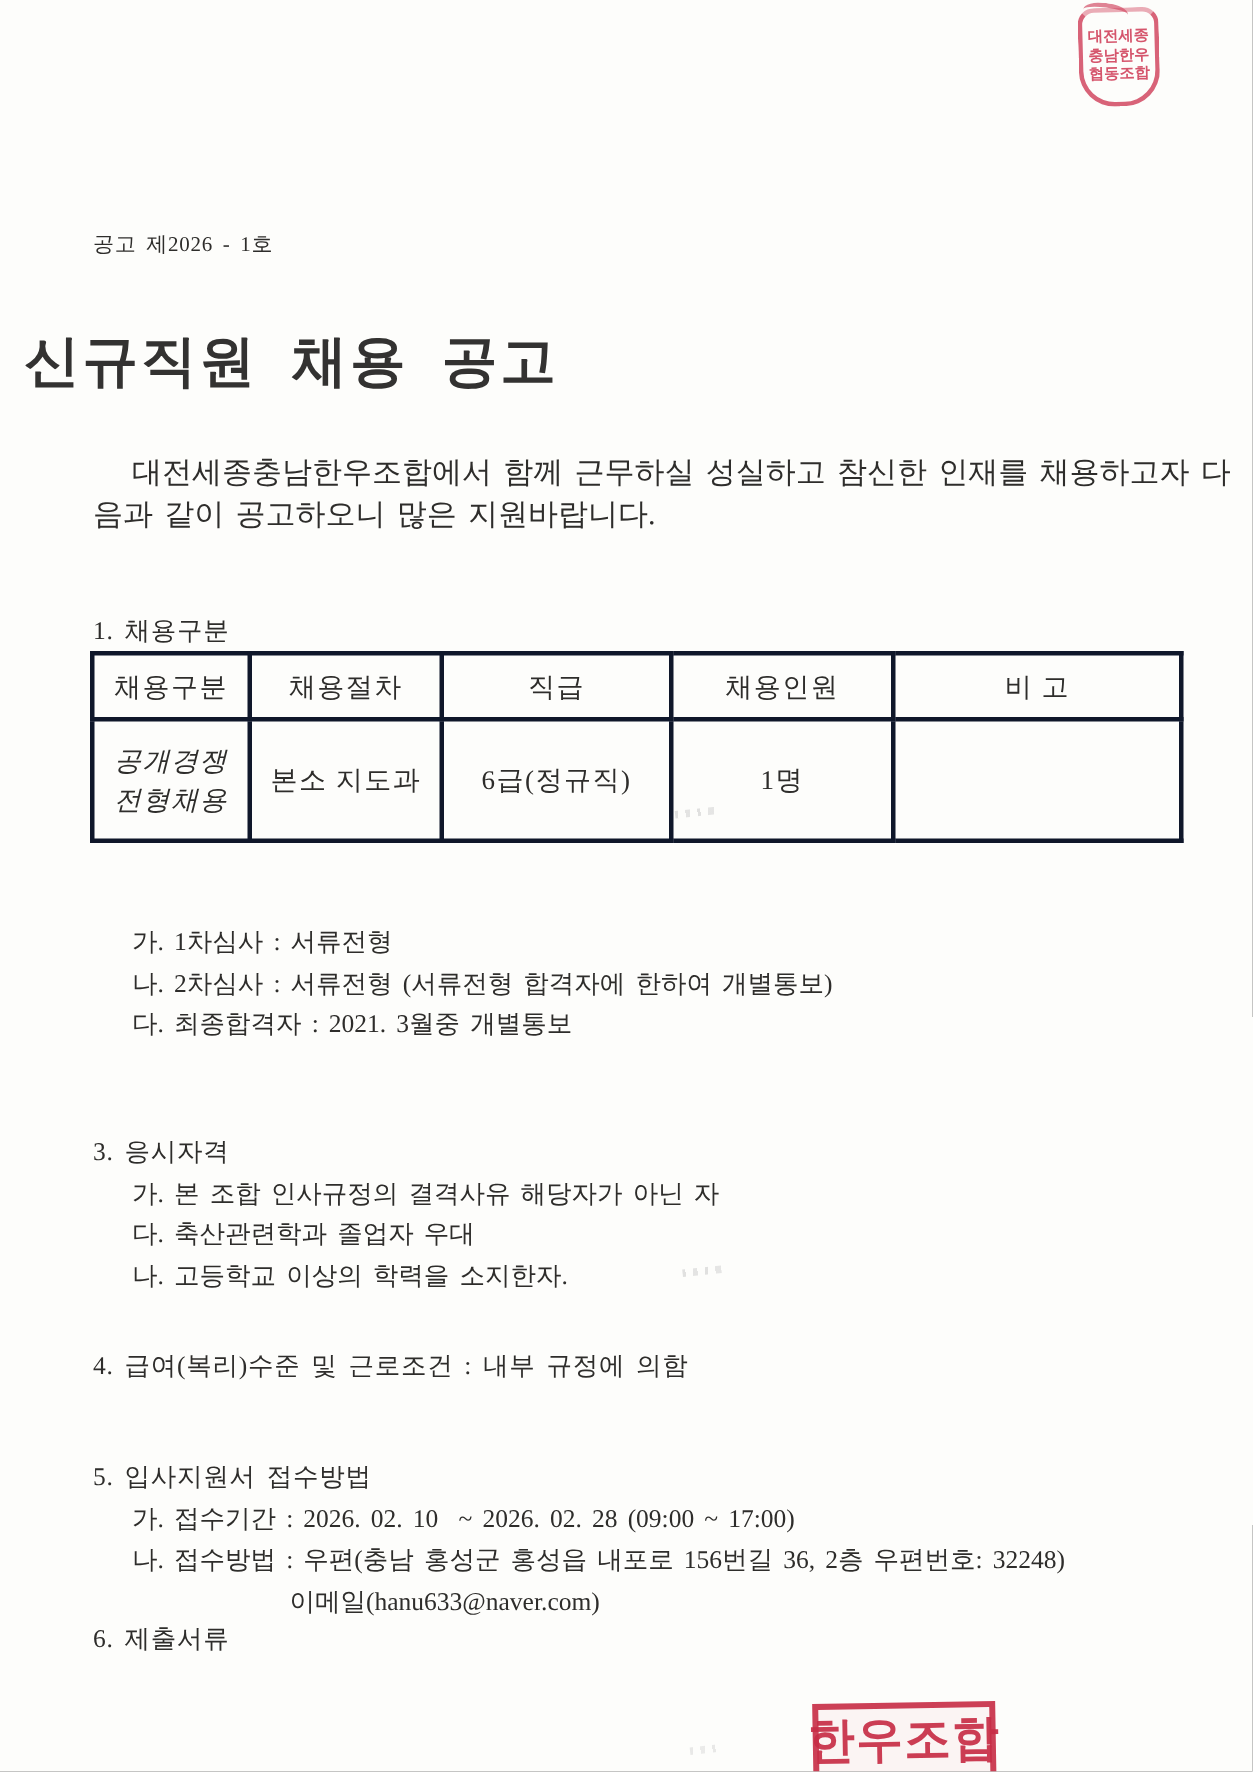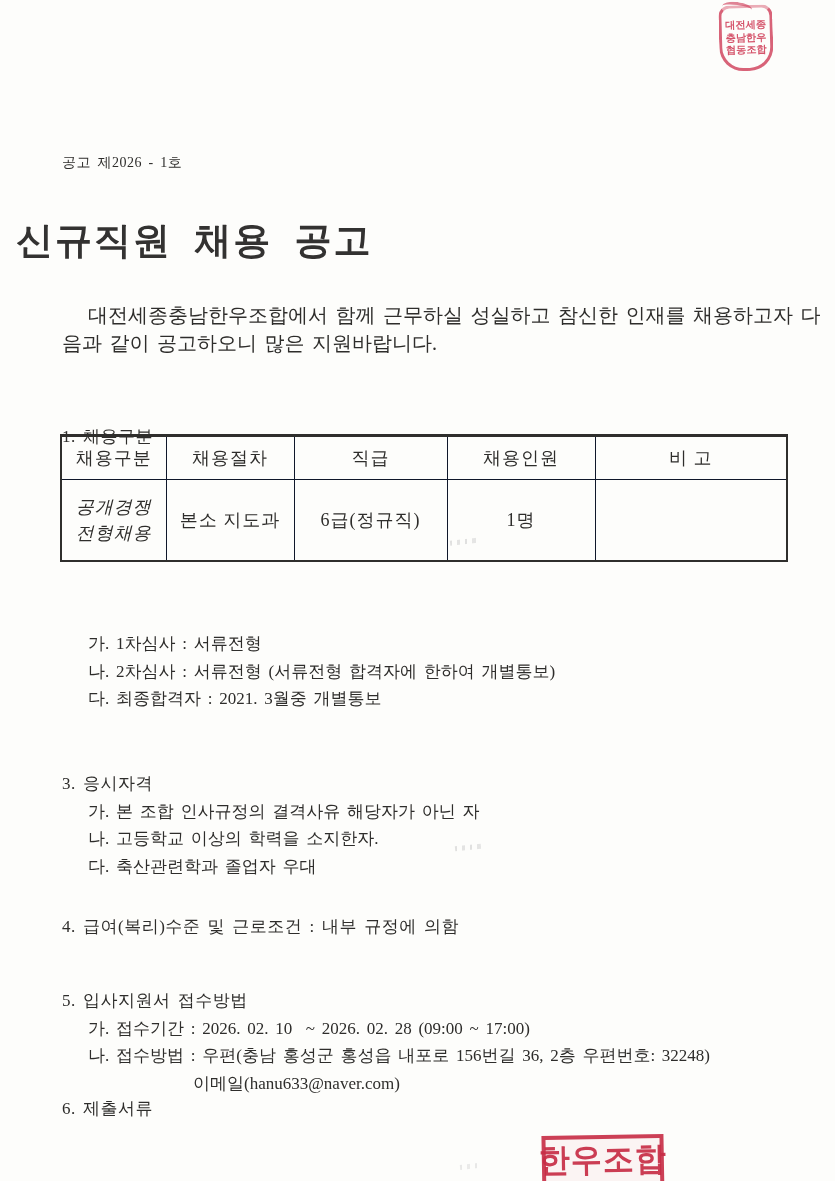--- a/index.html
+++ b/index.html
@@ -17,38 +17,38 @@
   .title{
     left:16px;top:216px;width:100%;text-align:left;margin:0;
     font-family:"Liberation Sans","DejaVu Sans",sans-serif;
     font-weight:900;font-size:37px;letter-spacing:2px;word-spacing:10px;
     color:#333231;
   }
   .intro{left:62px;top:302px;width:720px;font-size:20px;line-height:27.5px;}
   .intro .indent{text-indent:26px;}
 
   
-  .section{font-size:17px;line-height:27.5px;margin-top:16px;}
+  .section{font-size:17px;line-height:27.5px;}
   .section .heading{letter-spacing:.5px;}
   .section .item{padding-left:26px;}
   .sec1{left:62px;top:407px;}
   .sec2{left:62px;top:614px;}
   .sec3{left:62px;top:754px;}
   .sec4{left:62px;top:897px;}
   .sec5{left:62px;top:971px;}
   .sec5 .email-line{padding-left:131px;}
   .sec6{left:62px;top:1079px;}
 
   
   .recruit-table{
     left:60px;top:434px;border-collapse:collapse;table-layout:fixed;
     width:726px;font-size:18px;
   }
   .recruit-table th,.recruit-table td{
-    border:1px solid #0f172a;text-align:center;vertical-align:middle;
+    border:3px solid #0f172a;text-align:center;vertical-align:middle;
     font-weight:normal;letter-spacing:1px;padding:0;
   }
   .recruit-table{border:2px solid #2f2e2c;border-top-width:3px;}
   .recruit-table thead tr{height:44px;}
   .recruit-table tbody tr{height:81px;}
   .cell-lines span{display:block;line-height:26px;font-style:italic;}
   .cell-rel{position:relative;}
 
   
   .seal-top{
@@ -155,22 +155,22 @@
 
   <div class="abs section sec2">
     <div class="item line">가. 1차심사 : 서류전형</div>
     <div class="item line">나. 2차심사 : 서류전형 (서류전형 합격자에 한하여 개별통보)</div>
     <div class="item line">다. 최종합격자 : 2021. 3월중 개별통보</div>
   </div>
 
   <div class="abs section sec3">
     <div class="heading line">3. 응시자격</div>
     <div class="item line">가. 본 조합 인사규정의 결격사유 해당자가 아닌 자</div>
+    <div class="item line">다. 축산관련학과 졸업자 우대</div>
     <div class="item line">나. 고등학교 이상의 학력을 소지한자.</div>
-    <div class="item line">다. 축산관련학과 졸업자 우대</div>
   </div>
 
   <div class="abs section sec4">
     <div class="heading line">4. 급여(복리)수준 및 근로조건 : 내부 규정에 의함</div>
   </div>
 
   <div class="abs section sec5">
     <div class="heading line">5. 입사지원서 접수방법</div>
     <div class="item line">가. 접수기간 : 2026. 02. 10  ~ 2026. 02. 28 (09:00 ~ 17:00)</div>
     <div class="item line">나. 접수방법 : 우편(충남 홍성군 홍성읍 내포로 156번길 36, 2층 우편번호: 32248)</div>

